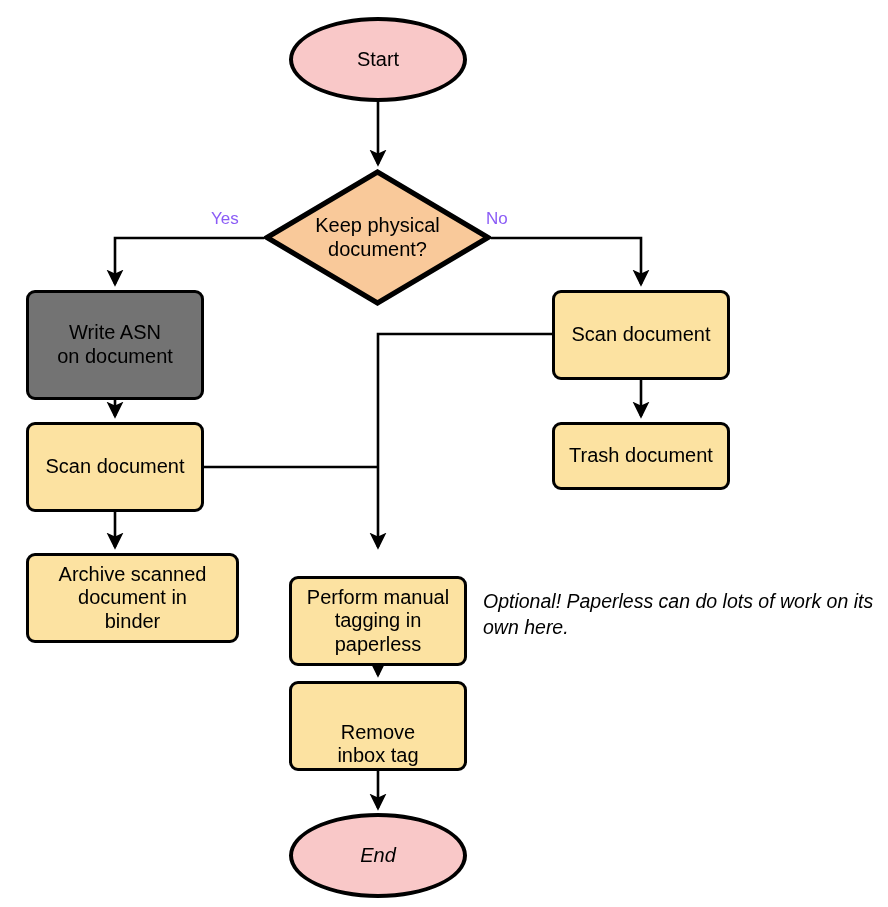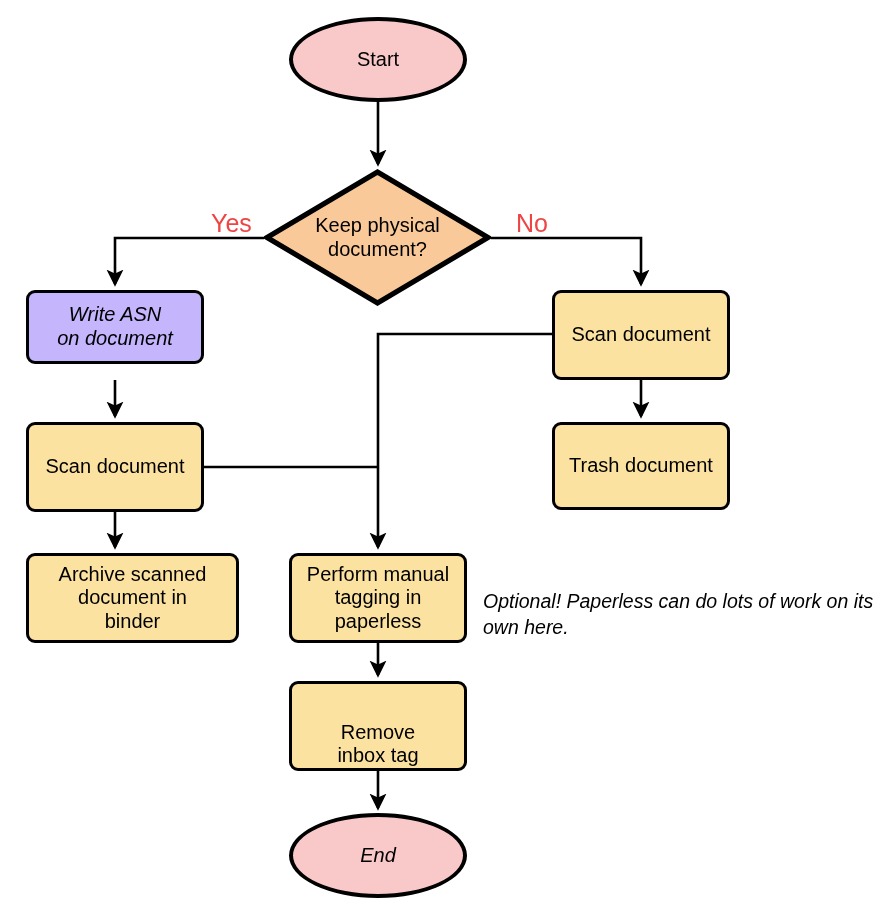--- a/index.html
+++ b/index.html
@@ -61,22 +61,22 @@
     width: 100%;
     height: 100%;
     z-index: 0;
   }
   .node-decision .diamond-label {
     position: relative;
     z-index: 1;
   }
   .edge-label {
     position: absolute;
-    font-size: 25px;
-    color: #ef4444;
+    font-size: 17px;
+    color: #8b5cf6;
     z-index: 3;
     white-space: nowrap;
   }
   .annotation {
     position: absolute;
     font-size: 19.5px;
     font-style: italic;
     color: #000000;
     line-height: 1.35;
     z-index: 3;
@@ -123,56 +123,56 @@
   </div>
 
   <div class="node node-decision" style="left:264px; top:169px; width:227px; height:137px;">
     <svg class="diamond-shape" viewBox="0 0 227 137" preserveAspectRatio="none" xmlns="http://www.w3.org/2000/svg">
       <polygon points="113.5,3 224,68.5 113.5,134 3,68.5" fill="#f9c99a" stroke="#000000" stroke-width="5.2" stroke-linejoin="miter"></polygon>
     </svg>
     <span class="diamond-label">Keep physical
 document?</span>
   </div>
 
-  <div class="node node-process" style="left:26px; top:290px; width:178px; height:74px; background:#c4b5fd;font-style:italic;">
+  <div class="node node-process" style="left:26px; top:290px; width:178px; height:110px; background:#737373;">
     <span>Write ASN
 on document</span>
   </div>
 
   <div class="node node-process" style="left:26px; top:422px; width:178px; height:90px; background:#fce2a1;">
     <span>Scan document</span>
   </div>
 
   <div class="node node-process" style="left:26px; top:553px; width:213px; height:90px; background:#fce2a1;">
     <span>Archive scanned
 document in
 binder</span>
   </div>
 
   <div class="node node-process" style="left:552px; top:290px; width:178px; height:90px; background:#fce2a1;">
     <span>Scan document</span>
   </div>
 
-  <div class="node node-process" style="left:552px; top:422px; width:178px; height:88px; background:#fce2a1;">
+  <div class="node node-process" style="left:552px; top:422px; width:178px; height:68px; background:#fce2a1;">
     <span>Trash document</span>
   </div>
 
-  <div class="node node-process" style="left:289px; top:553px; width:178px; height:90px; background:#fce2a1;">
+  <div class="node node-process" style="left:289px; top:576px; width:178px; height:90px; background:#fce2a1;">
     <span>Perform manual
 tagging in
 paperless</span>
   </div>
 
   <div class="node node-process" style="left:289px; top:681px; width:178px; height:90px; background:#fce2a1;align-items:flex-end;">
     <span>Remove
 inbox tag</span>
   </div>
 
   <div class="node node-terminator" style="left:289px; top:813px; width:178px; height:85px; background:#f9c8c8;font-style:italic;">
     <span>End</span>
   </div>
 
   <div class="edge-label" style="left:211px; top:209px;">Yes</div>
-  <div class="edge-label" style="left:516px; top:209px;">No</div>
+  <div class="edge-label" style="left:486px; top:209px;">No</div>
 
   <div class="annotation" style="left:483px; top:588px; width:410px;">Optional! Paperless can do lots of work on its own here.</div>
 
 </div>
 
 </body></html>

